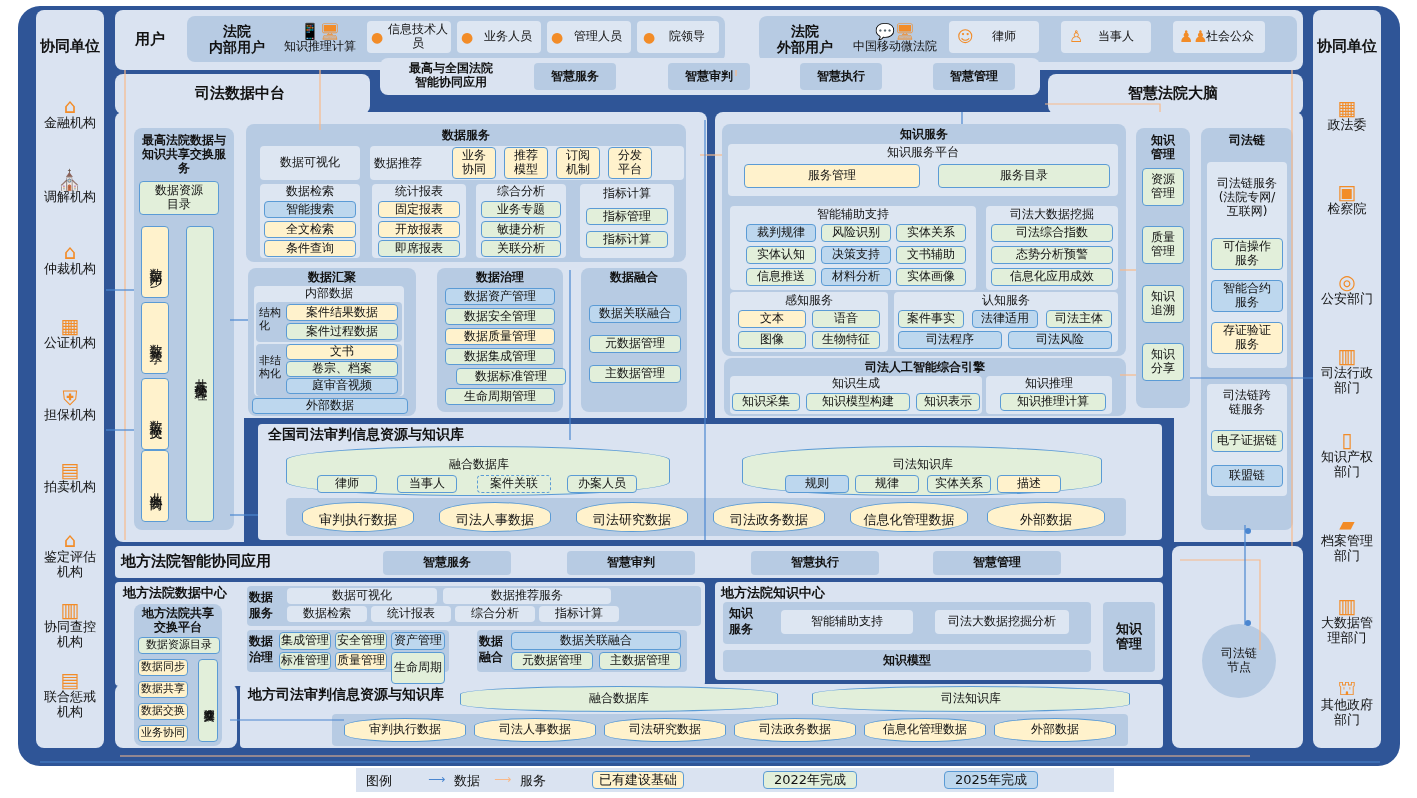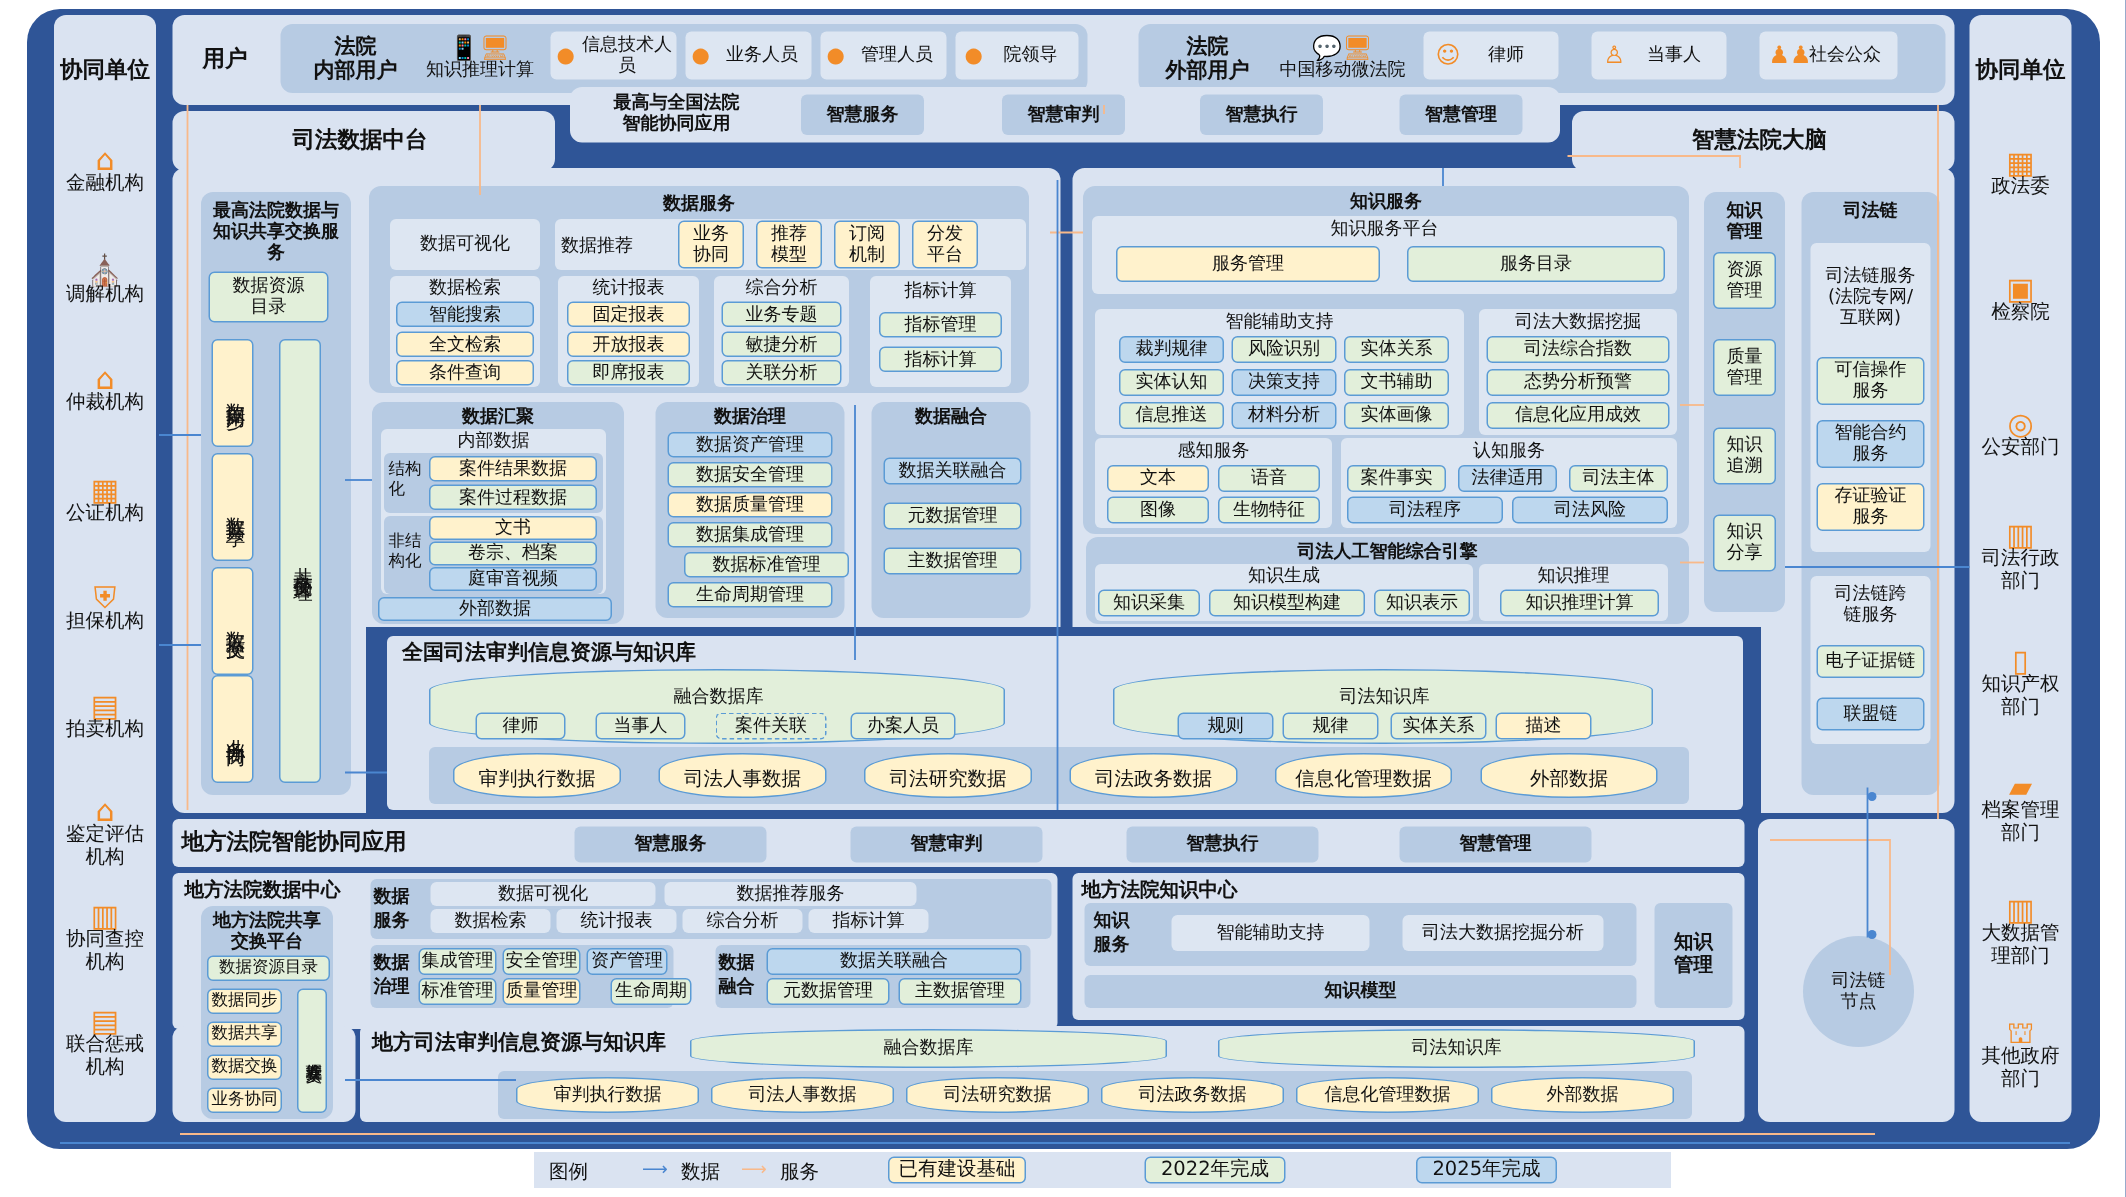--- a/index.html
+++ b/index.html
@@ -385,21 +385,21 @@
     <div class="abs lt c fs12" style="left:208px;top:20px;width:80px;height:16px">综合分析</div>
     <div class="abs lt c fs12" style="left:292px;top:20px;width:80px;height:16px">指标计算</div>
   </div>
   <div class="abs mid" style="left:132px;top:48px;width:202px;height:42px">
     <div class="abs b fs12" style="left:2px;top:4px;width:26px;line-height:1.3">数据治理</div>
     <div class="abs g c fs12" style="left:32px;top:2px;width:52px;height:18px">集成管理</div>
     <div class="abs g c fs12" style="left:88px;top:2px;width:52px;height:18px">安全管理</div>
     <div class="abs bl c fs12" style="left:144px;top:2px;width:54px;height:18px">资产管理</div>
     <div class="abs g c fs12" style="left:32px;top:22px;width:52px;height:18px">标准管理</div>
     <div class="abs y c fs12" style="left:88px;top:22px;width:52px;height:18px">质量管理</div>
-    <div class="abs g c fs12" style="left:160px;top:22px;width:54px;height:18px">生命周期</div>
+    <div class="abs g c fs12" style="left:144px;top:22px;width:54px;height:32px">生命周期</div>
   </div>
   <div class="abs mid" style="left:362px;top:48px;width:210px;height:42px">
     <div class="abs b fs12" style="left:2px;top:4px;width:26px;line-height:1.3">数据融合</div>
     <div class="abs bl c fs12" style="left:34px;top:2px;width:170px;height:18px">数据关联融合</div>
     <div class="abs g c fs12" style="left:34px;top:22px;width:82px;height:18px">元数据管理</div>
     <div class="abs g c fs12" style="left:122px;top:22px;width:82px;height:18px">主数据管理</div>
   </div>
 </div>
 
 <div class="abs panel" style="left:115px;top:684px;width:122px;height:64px"></div>

